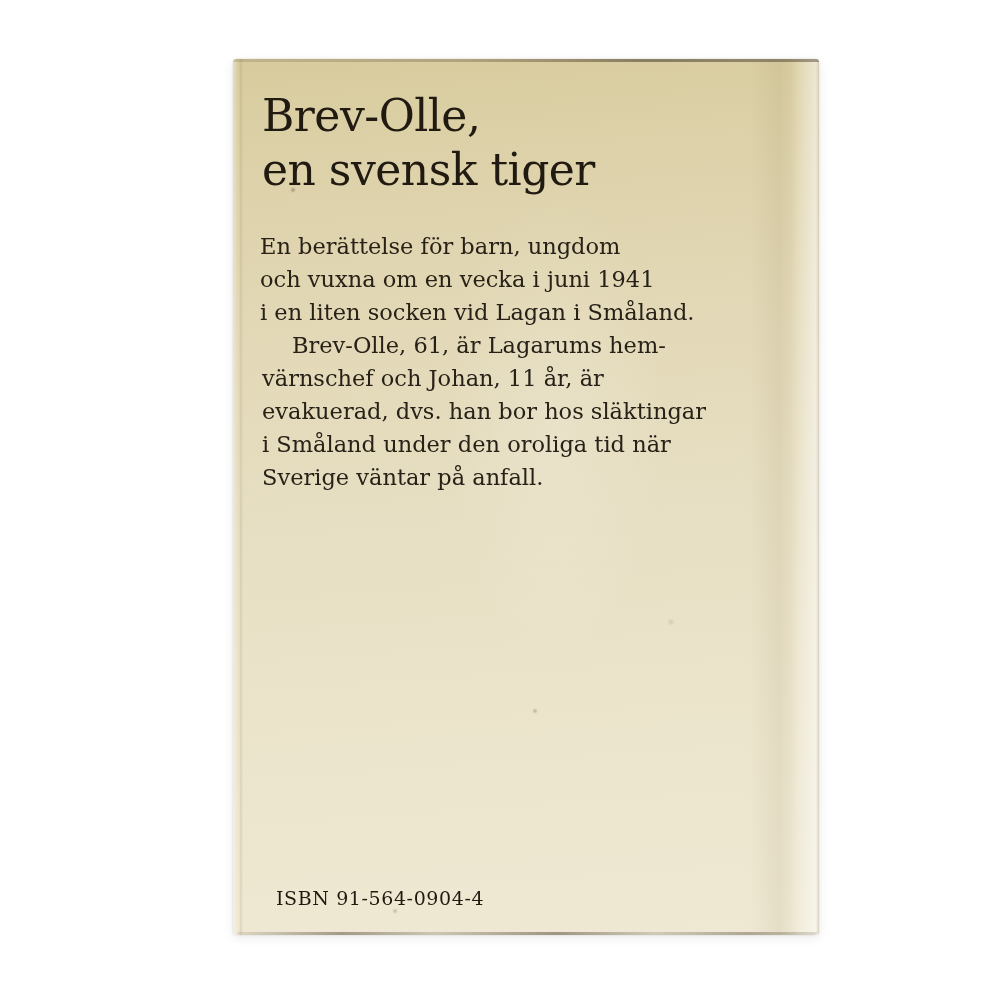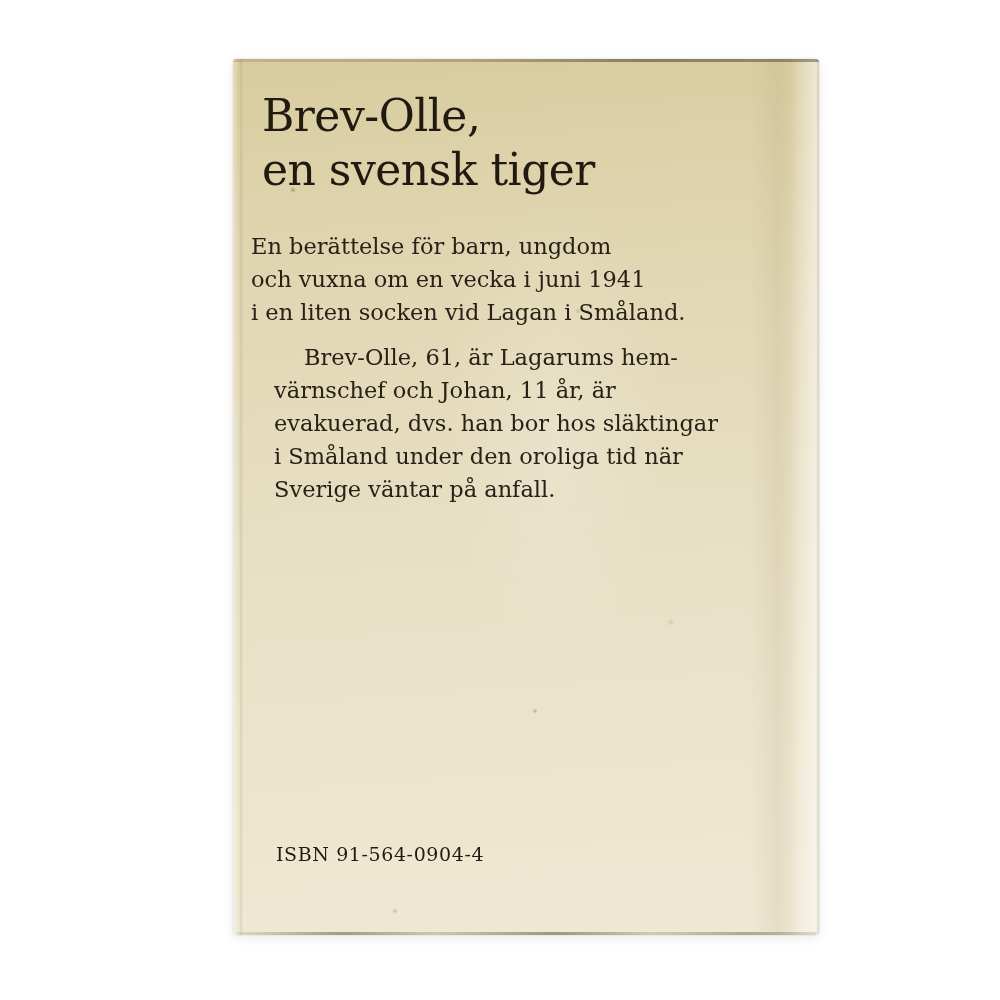--- a/index.html
+++ b/index.html
@@ -72,39 +72,39 @@
     padding: 30px 20px 0 29px;
     font-size: 44px;
     line-height: 54px;
     font-weight: normal;
     letter-spacing: -0.5px;
     color: #201a11;
     white-space: pre-line;
   }
   .blurb {
     margin: 33px 0 0 0;
-    padding: 0 18px 0 18px;
+    padding: 0 18px 0 27px;
     font-size: 22.5px;
     line-height: 33px;
     color: #272117;
     white-space: pre-line;
   }
   .synopsis {
-    margin: 12px;
+    margin: 0;
     padding: 0 2px 0 29px;
     font-size: 22.5px;
     line-height: 33px;
     color: #272117;
     white-space: pre-line;
     text-indent: 30px;
   }
   .isbn {
     position: absolute;
     left: 43px;
-    top: 784px;
+    top: 828px;
     font-size: 19px;
     letter-spacing: 0.6px;
     color: #201a11;
   }
 </style>
 </head>
 <body>
 
 <div class="scene">
   <div class="book">

